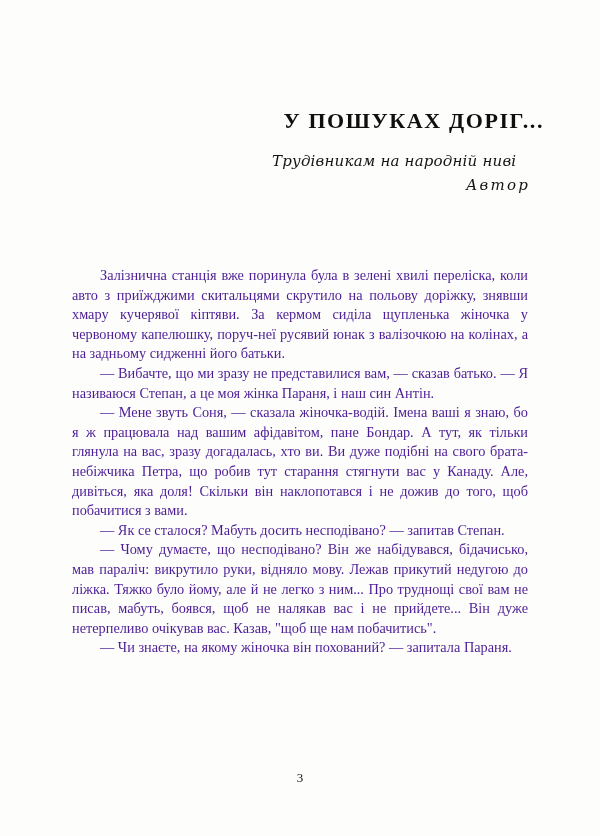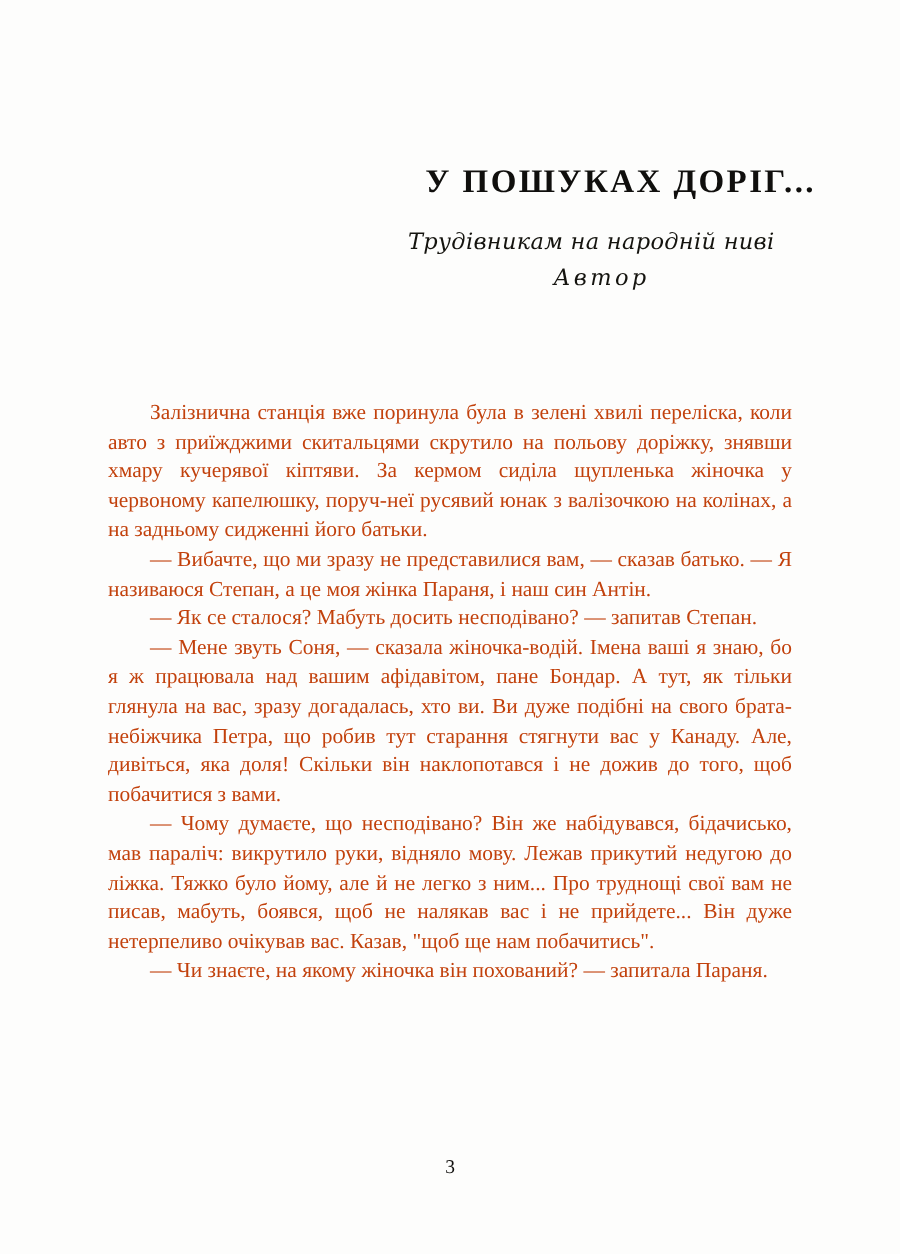--- a/index.html
+++ b/index.html
@@ -45,35 +45,35 @@
     line-height: 18px;
     letter-spacing: 0.2px;
     color: #15140f;
   }
   .dedication .line {
     display: block;
     white-space: nowrap;
   }
   .dedication .author {
     display: block;
-    text-align: center;
+    text-align: right;
     margin-top: 6px;
     letter-spacing: 2.2px;
     padding-right: 6px;
   }
   .body-text {
     position: absolute;
     left: 72px;
     top: 266px;
     width: 456px;
     font-size: 14.3px;
     line-height: 19.6px;
     text-align: justify;
     text-justify: inter-word;
-    color: #c2410c;
+    color: #4c1d95;
   }
   .body-text p {
     margin: 0;
     text-indent: 28px;
   }
   .body-text p.dash {
     text-indent: 28px;
   }
   .folio {
     position: absolute;
@@ -92,21 +92,21 @@
   <div class="title">У ПОШУКАХ ДОРІГ...</div>
 
   <div class="dedication">
     <span class="line">Трудівникам на народній ниві</span>
     <span class="author">Автор</span>
   </div>
 
   <div class="body-text">
     <p>Залізнична станція вже поринула була в зелені хвилі переліска, коли авто з приїжджими скитальцями скрутило на польову доріжку, знявши хмару кучерявої кіптяви. За кермом сиділа щупленька жіночка у червоному капелюшку, поруч-неї русявий юнак з валізочкою на колінах, а на задньому сидженні його батьки.</p>
     <p class="dash">— Вибачте, що ми зразу не представилися вам, — сказав батько. — Я називаюся Степан, а це моя жінка Параня, і наш син Антін.</p>
+    <p class="dash">— Мене звуть Соня, — сказала жіночка-водій. Імена ваші я знаю, бо я ж працювала над вашим афідавітом, пане Бондар. А тут, як тільки глянула на вас, зразу догадалась, хто ви. Ви дуже подібні на свого брата-небіжчика Петра, що робив тут старання стягнути вас у Канаду. Але, дивіться, яка доля! Скільки він наклопотався і не дожив до того, щоб побачитися з вами.</p>
     <p class="dash">— Як се сталося? Мабуть досить несподівано? — запитав Степан.</p>
-    <p class="dash">— Мене звуть Соня, — сказала жіночка-водій. Імена ваші я знаю, бо я ж працювала над вашим афідавітом, пане Бондар. А тут, як тільки глянула на вас, зразу догадалась, хто ви. Ви дуже подібні на свого брата-небіжчика Петра, що робив тут старання стягнути вас у Канаду. Але, дивіться, яка доля! Скільки він наклопотався і не дожив до того, щоб побачитися з вами.</p>
     <p class="dash">— Чому думаєте, що несподівано? Він же набідувався, бідачисько, мав параліч: викрутило руки, відняло мову. Лежав прикутий недугою до ліжка. Тяжко було йому, але й не легко з ним... Про труднощі свої вам не писав, мабуть, боявся, щоб не налякав вас і не прийдете... Він дуже нетерпеливо очікував вас. Казав, "щоб ще нам побачитись".</p>
     <p class="dash">— Чи знаєте, на якому жіночка він похований? — запитала Параня.</p>
   </div>
 
   <div class="folio">3</div>
 
 </div>
 
 </body></html>

